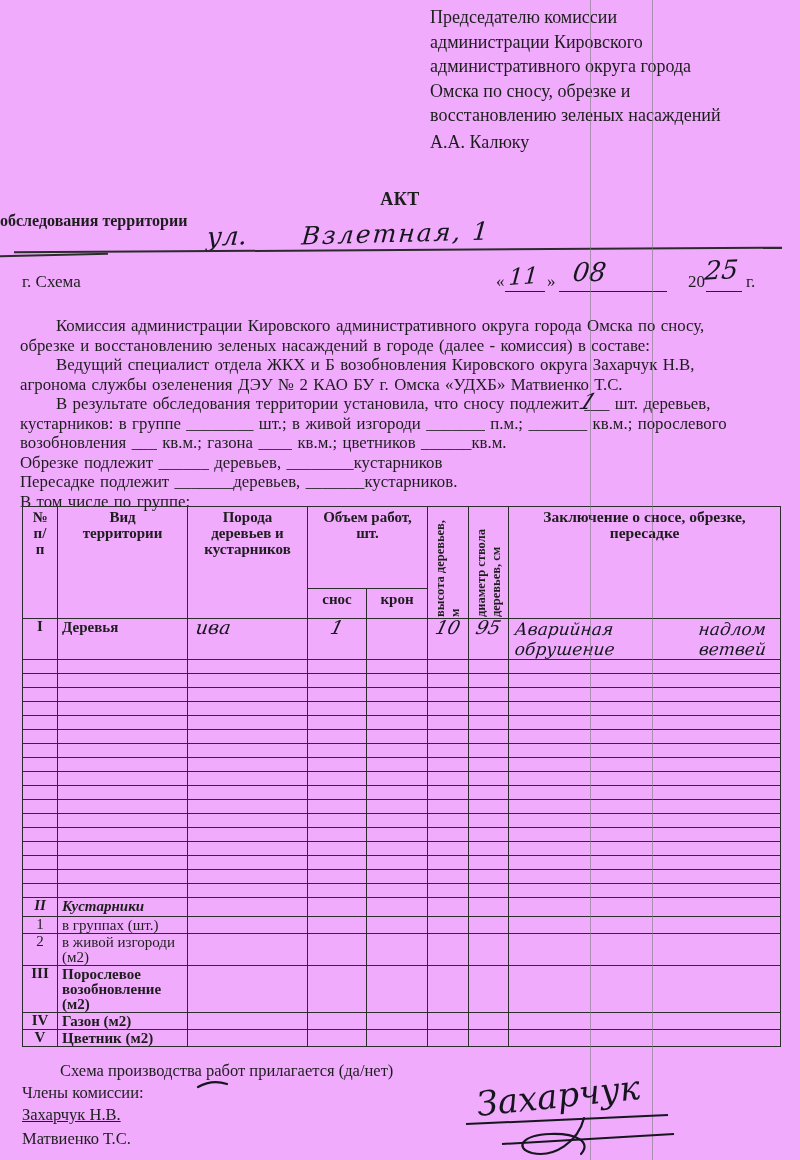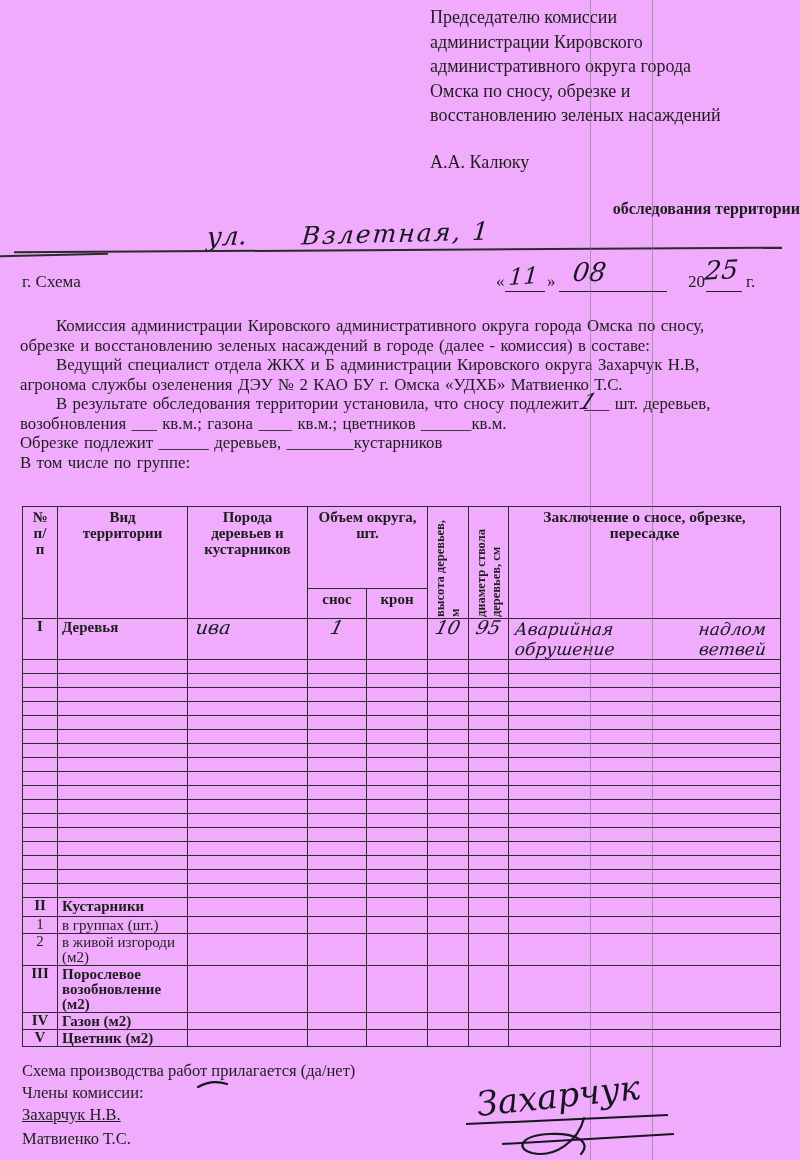--- a/index.html
+++ b/index.html
@@ -3,24 +3,24 @@
 <meta charset="utf-8">
 <style>
   html,body{margin:0;padding:0;}
   body{width:800px;height:1160px;background:#ffffff;font-family:"Liberation Serif",serif;color:#1d1d1d;}
   #page{position:relative;width:800px;height:1160px;background:#f0abfc;overflow:hidden;}
 
   .abs{position:absolute;}
   .fold{position:absolute;top:0;width:1px;height:1160px;background:#7d7d7d;opacity:.6;z-index:6;}
 
   .recipient{left:430px;top:5px;width:360px;font-size:18px;line-height:24.5px;}
-  .recipient-name{left:430px;top:152px;font-size:18px;}
+  .recipient-name{left:430px;top:132px;font-size:18px;}
 
   .title1{left:0;top:189px;width:800px;text-align:center;font-weight:bold;font-size:18px;letter-spacing:.5px;}
-  .title2{left:0;top:200px;width:800px;text-align:right;font-weight:bold;font-size:16px;}
+  .title2{left:0;top:212px;width:800px;text-align:left;font-weight:bold;font-size:16px;}
 
   .addr-line{left:14px;top:249px;width:768px;height:0;border-top:2px solid #2b2b2b;transform:rotate(-.35deg);}
   .addr-line2{left:0;top:254px;width:108px;height:0;border-top:2px solid #2b2b2b;transform:rotate(-1.2deg);}
 
   .hw{font-family:"DejaVu Serif",serif;font-style:italic;color:#16161f;}
   .hw-addr1{left:207px;top:221px;font-size:26px;transform:skewX(-6deg) rotate(-2deg);}
   .hw-addr2{left:302px;top:219px;font-size:25px;letter-spacing:2px;transform:skewX(-6deg) rotate(-1.5deg);}
 
   .place{left:22px;top:272px;font-size:17px;}
   .dt{font-size:17px;top:272px;}
@@ -63,20 +63,21 @@
 
   <div class="abs recipient">
     <div>Председателю комиссии</div>
     <div>администрации Кировского</div>
     <div>административного округа города</div>
     <div>Омска по сносу, обрезке и</div>
     <div>восстановлению зеленых насаждений</div>
   </div>
   <div class="abs recipient-name">А.А. Калюку</div>
 
+  <div class="abs title1">АКТ</div>
   <div class="abs title2">обследования территории</div>
 
   <div class="abs hw hw-addr1">ул.</div>
   <div class="abs hw hw-addr2">Взлетная, 1</div>
   <div class="abs addr-line"></div>
   <div class="abs addr-line2"></div>
 
   <div class="abs place">г. Схема</div>
 
   <span class="abs dt" style="left:496px;">«</span>
@@ -86,25 +87,27 @@
   <span class="abs dt" style="left:688px;">20</span>
   <span class="blank" style="left:706px;width:36px;"></span>
   <span class="abs dt" style="left:746px;">г.</span>
   <span class="abs hw hw-day">11</span>
   <span class="abs hw hw-month">08</span>
   <span class="abs hw hw-year">25</span>
 
   <div class="abs bodytext">
     <div class="bline ind">Комиссия  администрации Кировского административного округа города Омска по сносу,</div>
     <div class="bline">обрезке и восстановлению зеленых насаждений в городе (далее - комиссия) в составе:</div>
-    <div class="bline ind">Ведущий специалист отдела ЖКХ и Б администрации Кировского округа Захарчук Н.В,</div>
+    <div class="bline ind">Ведущий специалист отдела ЖКХ и Б возобновления Кировского округа Захарчук Н.В,</div>
     <div class="bline">агронома службы озеленения ДЭУ № 2  КАО БУ г. Омска «УДХБ» Матвиенко Т.С.</div>
     <div class="bline ind">В результате обследования территории установила, что сносу  подлежит ___ шт. деревьев,</div>
+    <div class="bline">кустарников: в группе ________ шт.; в живой изгороди _______ п.м.; _______ кв.м.; порослевого</div>
     <div class="bline">возобновления ___ кв.м.; газона ____ кв.м.; цветников ______кв.м.</div>
     <div class="bline">Обрезке подлежит ______  деревьев, ________кустарников</div>
+    <div class="bline">Пересадке подлежит _______деревьев, _______кустарников.</div>
     <div class="bline">В том числе по группе:</div>
   </div>
   <span class="abs hw hw-count">1</span>
 
   <table class="act">
     <colgroup>
       <col style="width:35px">
         <col style="width:130px">
         <col style="width:120px">
       <col style="width:59px">
@@ -116,21 +119,21 @@
     <tbody>
       <tr style="height:82px">
         <td class="hcell" rowspan="2">№
 п/
 п</td>
         <td class="hcell" rowspan="2">Вид
 территории</td>
         <td class="hcell" rowspan="2">Порода
 деревьев и
 кустарников</td>
-        <td class="hcell" colspan="2">Объем округа,
+        <td class="hcell" colspan="2">Объем работ,
 шт.</td>
         <td class="vcell" rowspan="2">
             <div class="vtext">высота деревьев,
 м</div>
           </td>
         <td class="vcell" rowspan="2">
             <div class="vtext">диаметр ствола
 деревьев, см</div>
           </td>
         <td class="hcell" rowspan="2" style="font-size:15.5px;padding-top:4px;">Заключение о сносе, обрезке,
@@ -334,21 +337,21 @@
         <tr style="height: 14px;">
           <td class="c-num"></td>
           <td class="c-label"></td>
           <td></td>
           <td></td>
           <td></td>
           <td></td>
           <td></td>
           <td></td>
         </tr>
-        <tr style="height: 19px;">
+        <tr style="height: 19px; font-style: italic;">
           <td class="c-num bold">II</td>
           <td class="c-label bold">Кустарники</td>
           <td></td>
           <td></td>
           <td></td>
           <td></td>
           <td></td>
           <td></td>
         </tr>
         <tr style="height: 17px;">
@@ -397,21 +400,21 @@
           <td></td>
           <td></td>
           <td></td>
           <td></td>
           <td></td>
           <td></td>
         </tr>
       </tbody>
   </table>
 
-  <div class="abs footer-line" style="top:1061px;">Схема производства работ прилагается (да/нет)</div>
+  <div class="abs footer-line" style="top:1061px;margin-left:38px;">Схема производства работ прилагается (да/нет)</div>
   <div class="abs footer-line" style="top:1083px;">Члены комиссии:</div>
   <div class="abs footer-line" style="top:1105px;text-decoration:underline;">Захарчук Н.В.</div>
   <div class="abs footer-line" style="top:1129px;">Матвиенко Т.С.</div>
 
   <svg class="abs danet-mark" width="34" height="12">
     <path d="M2,9 Q16,1 31,6" fill="none" stroke="#16161f" stroke-width="2.2" stroke-linecap="round"></path>
   </svg>
 
   <svg class="abs sig-wrap" width="230" height="90">
     <line x1="4" y1="52" x2="206" y2="43" stroke="#16161f" stroke-width="2"></line>

